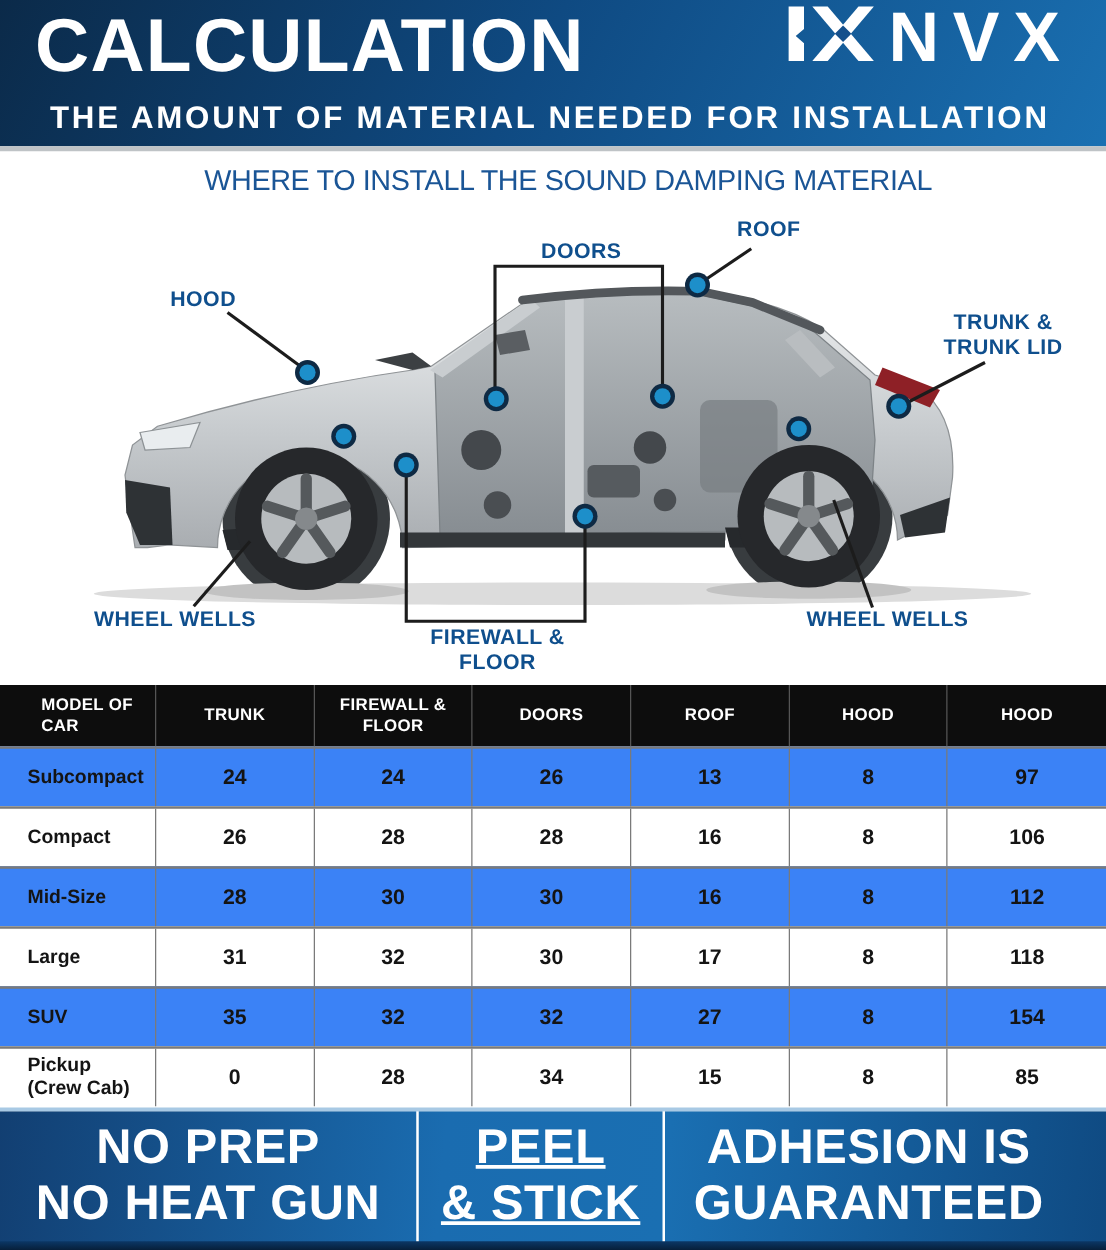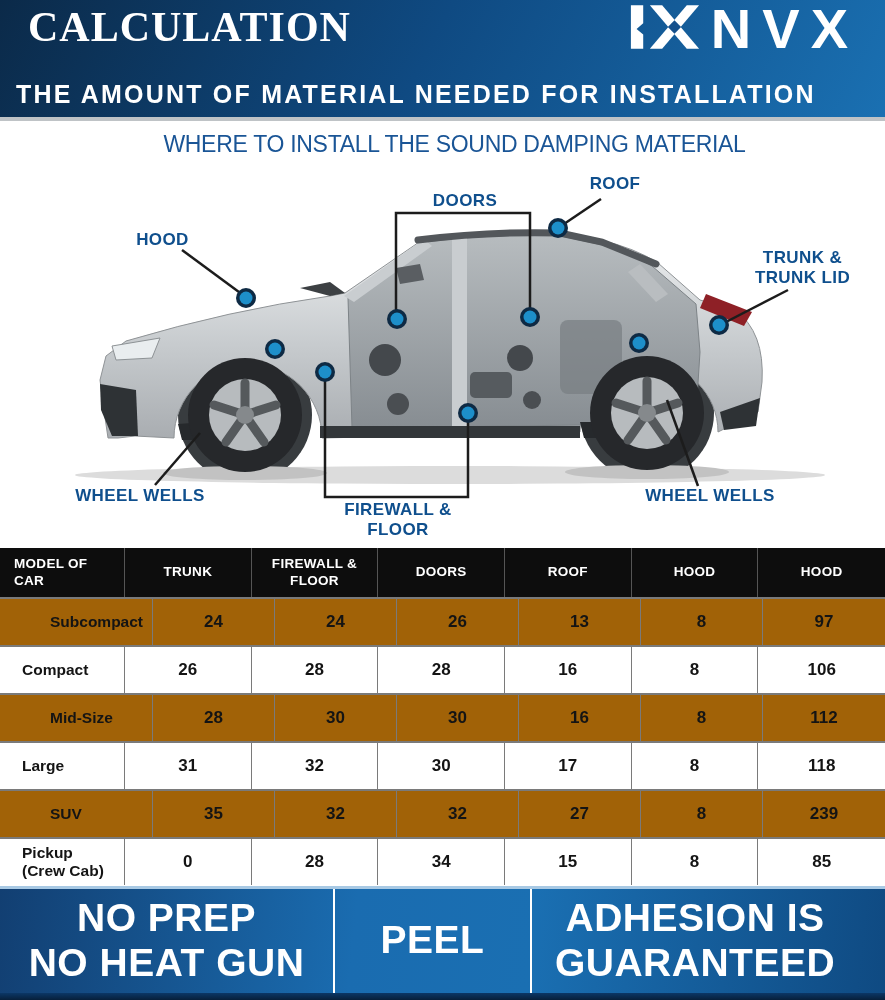--- a/index.html
+++ b/index.html
@@ -2,23 +2,23 @@
 <html><head>
 <meta charset="utf-8">
 <style>
   html,body{margin:0;padding:0;background:#fff;}
   .page{position:relative;width:885px;height:1000px;overflow:hidden;background:#fff;
         font-family:"Liberation Sans",sans-serif;}
 
   
   .banner{position:absolute;top:0;left:0;width:885px;height:117px;
           background:linear-gradient(118deg,#0b2a49 0%,#0f4a82 48%,#1a70b2 100%);}
-  .banner-title{position:absolute;left:28px;top:4px;font-size:42px;font-weight:700;
-                color:#ffffff;letter-spacing:1px;line-height:1.1;font-family:Liberation Serif, serif;}
-  .banner-sub{position:absolute;left:16px;top:80px;font-size:25px;font-weight:700;
+  .banner-title{position:absolute;left:28px;top:4px;font-size:60px;font-weight:700;
+                color:#ffffff;letter-spacing:1px;line-height:1.1;}
+  .banner-sub{position:absolute;left:40px;top:80px;font-size:25px;font-weight:700;
               color:#ffffff;letter-spacing:2.2px;white-space:nowrap;}
   .banner-divider{position:absolute;top:117px;left:0;width:885px;height:4px;background:#bfc3c6;}
   .logo{position:absolute;right:26px;top:0;display:flex;align-items:center;gap:10px;}
   .logo-text{color:#ffffff;font-size:56px;font-weight:700;letter-spacing:11px;line-height:1;}
 
   
   .heading{position:absolute;top:131px;left:12px;width:885px;text-align:center;
            font-size:23px;font-weight:400;color:#1a5596;letter-spacing:-0.3px;}
 
   
@@ -33,40 +33,40 @@
   .lbl-wwl{left:55px;top:314px;width:170px;}
   .lbl-wwr{left:625px;top:314px;width:170px;}
   .lbl-firewall{left:318px;top:328px;width:160px;}
 
   
   .table{position:absolute;top:548px;left:0;width:885px;}
   .thead{display:grid;grid-template-columns:125px repeat(6,1fr);background:#0d0d0d;height:49px;}
   .hcell{color:#fff;font-size:13.5px;font-weight:700;display:flex;align-items:center;
          justify-content:center;text-align:center;border-right:1px solid #555;
          letter-spacing:.3px;line-height:1.2;padding:0 10px;box-sizing:border-box;}
-  .hcell.first{justify-content:flex-start;text-align:left;padding-left:14px;}
+  .hcell.first{justify-content:flex-start;text-align:left;padding-left:14px;margin-left:19px;}
   .hcell:last-child{border-right:none;}
   .trow{display:grid;grid-template-columns:125px repeat(6,1fr);height:46px;
         border-top:2px solid #7a7a7a;background:#ffffff;}
-  .trow.gray{background:#a16207;padding-left:28px;}
+  .trow.gray{background:#3b82f6;}
   .cell{display:flex;align-items:center;justify-content:center;font-size:17px;
         font-weight:700;color:#141414;border-right:1px solid #7a7a7a;box-sizing:border-box;}
   .cell.first{flex-direction:column;align-items:flex-start;justify-content:center;
               padding-left:22px;font-size:15.5px;line-height:1.15;}
   .cell:last-child{border-right:none;}
 
   
   .footer{position:absolute;top:886px;left:0;width:885px;height:114px;display:flex;
           background:linear-gradient(96deg,#123f72 0%,#1a6cb0 40%,#1a6fb2 60%,#0f4a82 100%);
           border-top:3px solid #a8c9e4;box-sizing:border-box;}
   .fitem{display:flex;flex-direction:column;align-items:center;justify-content:center;
          color:#ffffff;font-weight:700;font-size:39px;line-height:1.14;letter-spacing:.5px;
          padding-bottom:8px;box-sizing:border-box;}
   .fitem.f1{width:333px;}
-  .fitem.f2{width:197px;border-left:2px solid #ffffff;}
+  .fitem.f2{width:197px;border-left:2px solid #ffffff;text-decoration:underline;}
   .fitem.f3{width:328px;border-left:2px solid #ffffff;}
   .footer-strip{position:absolute;left:0;bottom:0;width:885px;height:7px;
                 background:linear-gradient(#0b3766,#071f3a);}
 </style>
 </head>
 <body>
 
 <div class="page">
 
   <header class="banner">
@@ -285,21 +285,21 @@
         </div>
         <div class="trow gray">
           <div class="cell first">
             <div>SUV</div>
           </div>
           <div class="cell num">35</div>
           <div class="cell num">32</div>
           <div class="cell num">32</div>
           <div class="cell num">27</div>
           <div class="cell num">8</div>
-          <div class="cell num">239</div>
+          <div class="cell num">154</div>
         </div>
         <div class="trow">
           <div class="cell first">
             <div>Pickup</div>
             <div>(Crew Cab)</div>
           </div>
           <div class="cell num">0</div>
           <div class="cell num">28</div>
           <div class="cell num">34</div>
           <div class="cell num">15</div>
@@ -309,20 +309,21 @@
       </div>
   </div>
 
   <footer class="footer">
     <div class="fitem f1">
       <div>NO PREP</div>
       <div>NO HEAT GUN</div>
     </div>
     <div class="fitem f2">
       <div>PEEL</div>
+      <div>&amp; STICK</div>
     </div>
     <div class="fitem f3">
       <div>ADHESION IS</div>
       <div>GUARANTEED</div>
     </div>
   </footer>
   <div class="footer-strip"></div>
 
 </div>
 

